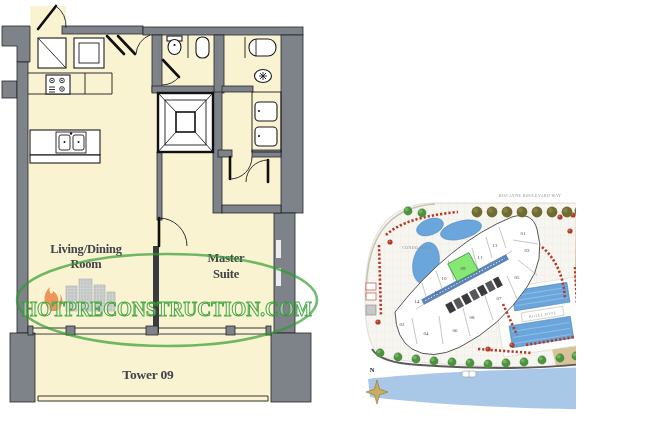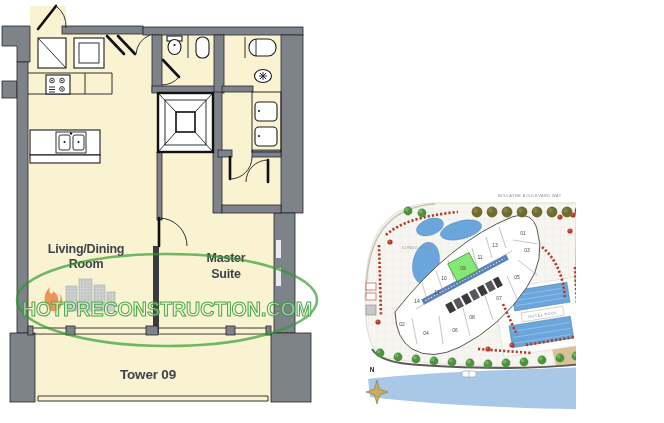--- a/index.html
+++ b/index.html
@@ -1,17 +1,17 @@
 <!DOCTYPE html>
 <html><head>
 <meta charset="utf-8">
 <style>
   html,body{margin:0;padding:0;background:#fff;}
   .page{position:relative;width:576px;height:423px;background:#fff;overflow:hidden;
-        font-family:Liberation Sans, sans-serif;}
+        font-family:Liberation Serif, serif;}
   .floorplan{position:absolute;left:0;top:0;}
   .siteplan{position:absolute;left:360px;top:187px;}
   .wall{fill:#7E838A;stroke:#26262A;stroke-width:.8;}
   .cream{fill:#FAF3D2;}
   .fix{fill:#FFFFFF;stroke:#1B1B1F;stroke-width:1.1;}
   .thin{stroke:#1B1B1F;stroke-width:.9;fill:none;}
   .door{stroke:#101013;stroke-width:2.6;fill:none;stroke-linecap:round;}
   .arc{stroke:#1B1B1F;stroke-width:.9;fill:none;}
   .fplabel{font-weight:bold;font-size:12.5px;fill:#41424A;letter-spacing:-.2px;text-anchor:middle;}
   .fplabel2{font-weight:bold;font-size:13.5px;fill:#41424A;letter-spacing:-.2px;text-anchor:middle;}

